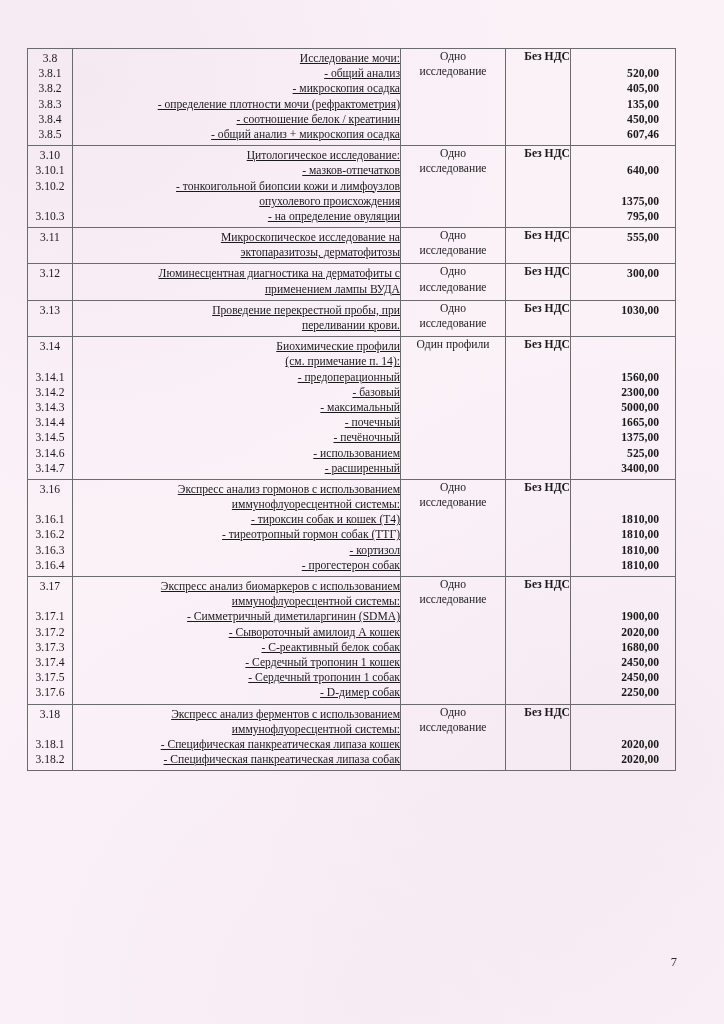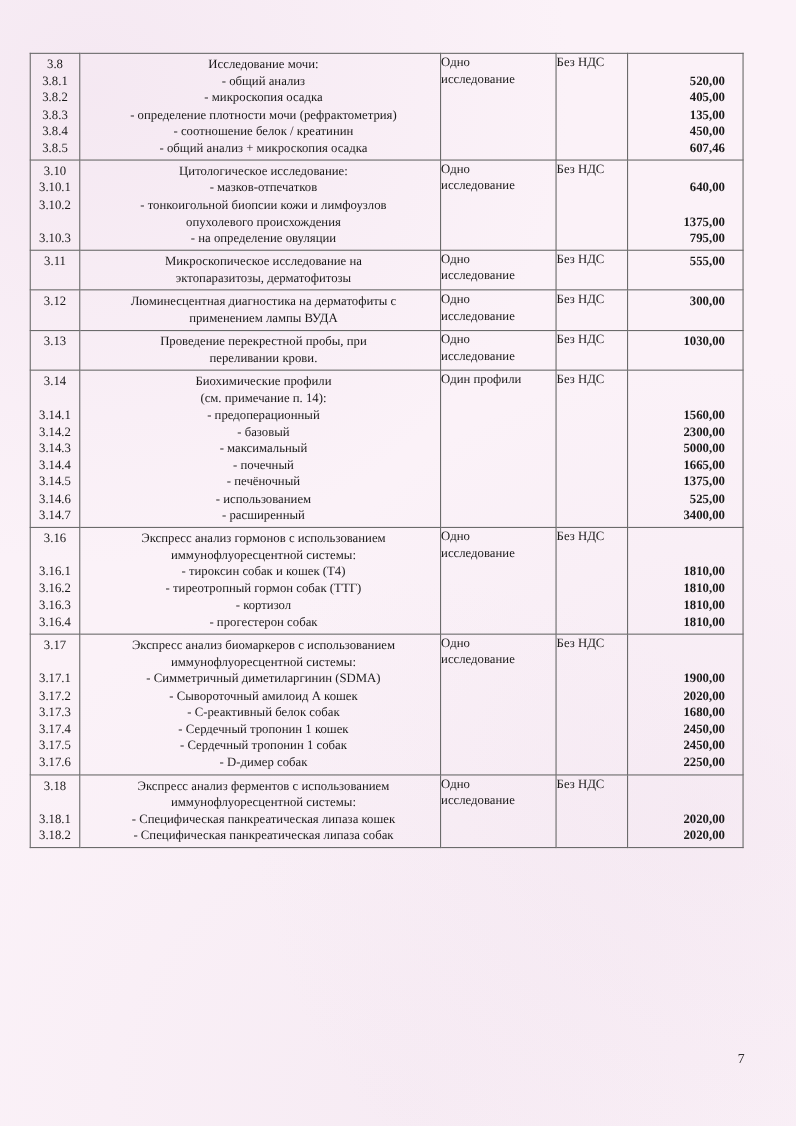--- a/index.html
+++ b/index.html
@@ -48,34 +48,35 @@
     padding: 2px 0 3px 0;
   }
   .stack .ln {
     display: block;
     height: 15.2px;
     line-height: 15.2px;
     white-space: nowrap;
     overflow: hidden;
   }
   .code-cell .ln { text-align: center; }
-  .name-cell .ln { text-align: center; padding-left: 6px; }
+  .name-cell .ln { text-align: right; padding-left: 6px; text-decoration: underline; }
   .price-cell .ln { text-align: right; padding-right: 16px; font-weight: bold; }
 
   .mid-cell {
-    text-align: left;
+    text-align: center;
     vertical-align: middle;
     line-height: 15.2px;
   }
   .mid-cell .ln { display: block; }
 
   .vat-cell {
-    text-align: left;
+    text-align: right;
     vertical-align: middle;
     white-space: nowrap;
+    font-weight: bold;
   }
 
   .page-number {
     position: absolute;
     right: 47px;
     top: 955px;
     font-size: 12.5px;
     color: #2a2a2a;
   }
 

